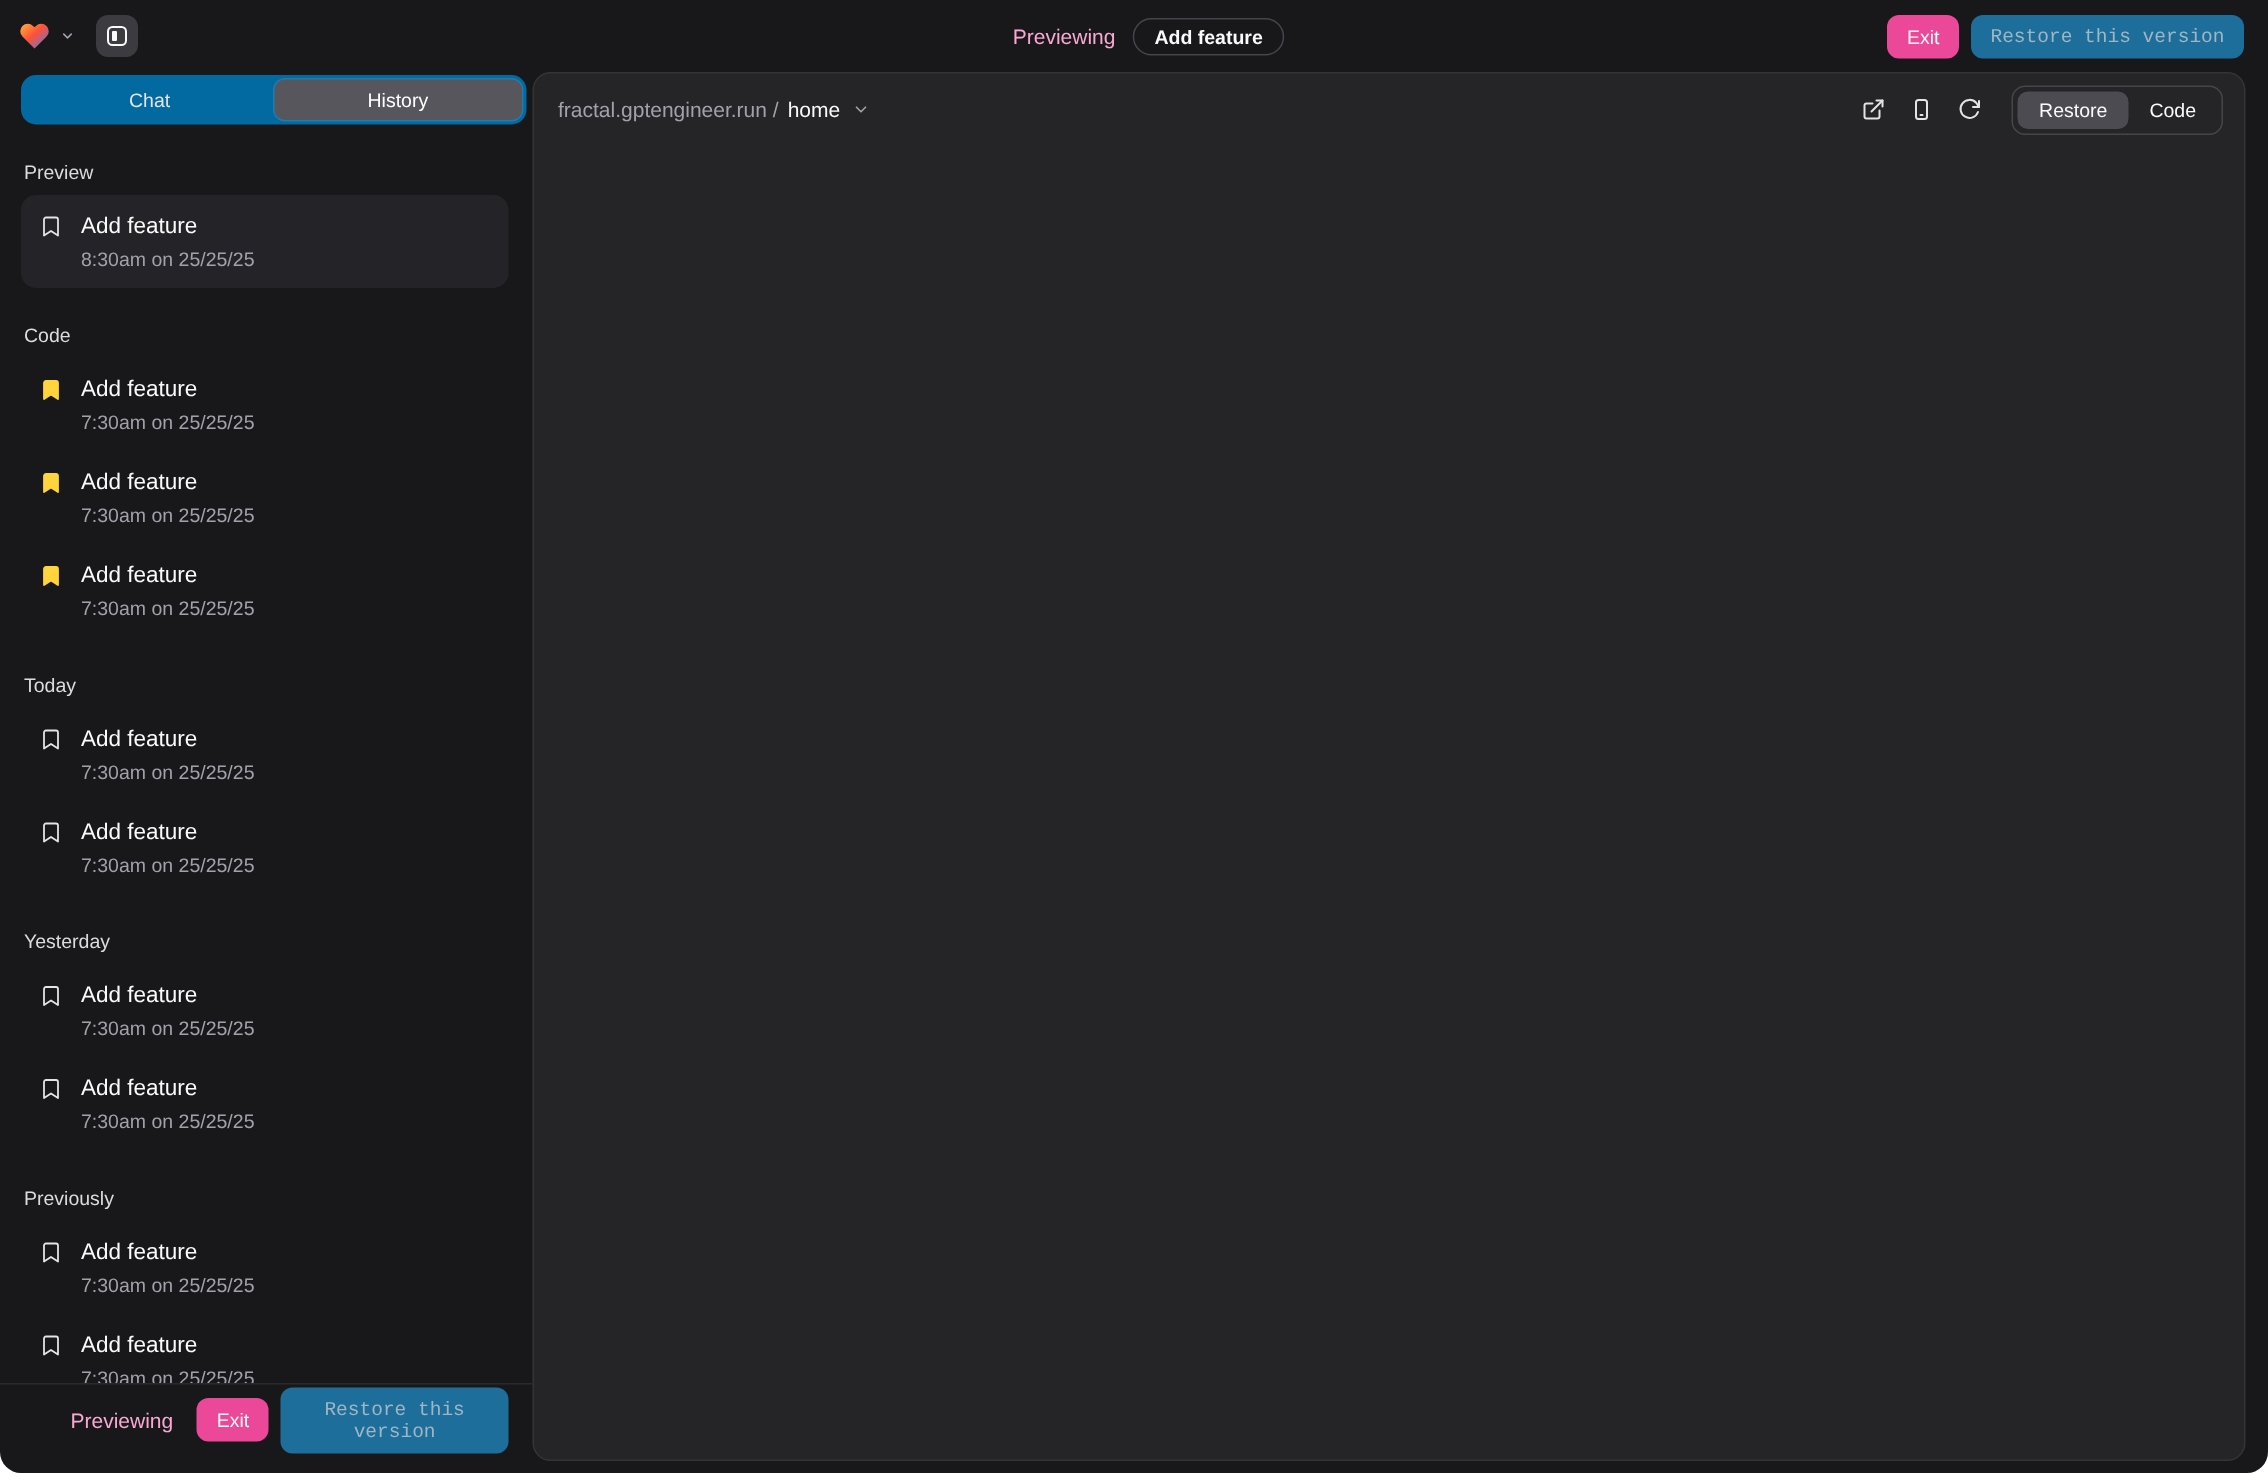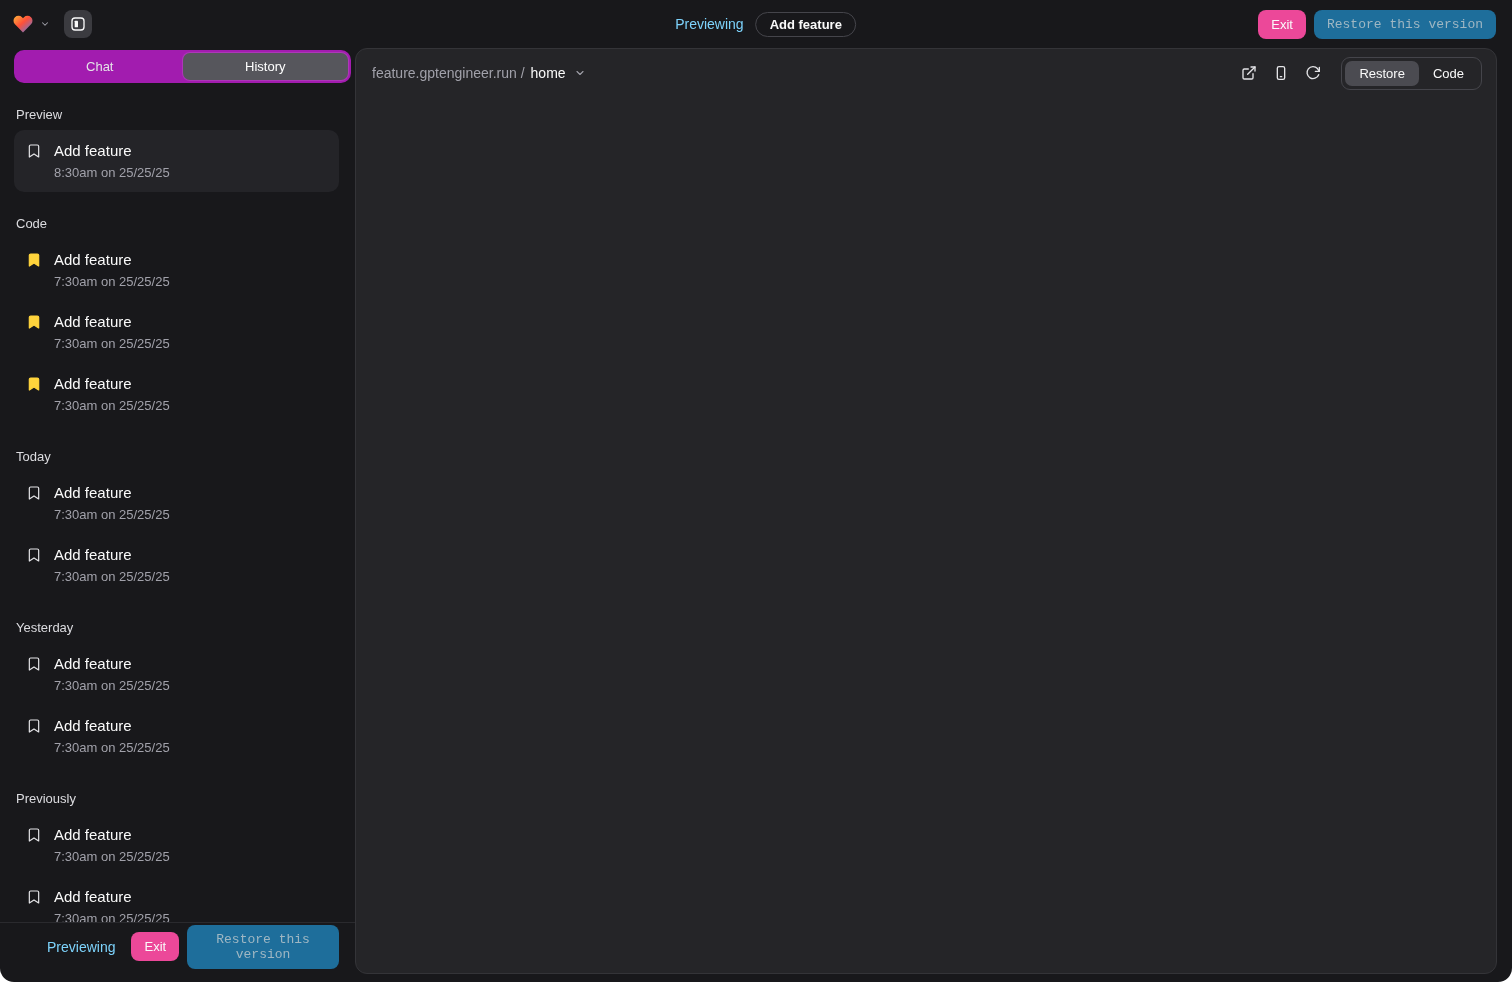--- a/index.html
+++ b/index.html
@@ -15,34 +15,34 @@
 
   
   .topbar { height:48px; flex:0 0 48px; display:flex; align-items:center; padding:0 16px 0 12px; position:relative; }
   .topbar-left { display:flex; align-items:center; gap:6px; }
   .logo-heart { width:22px; height:20px; display:block; }
   .logo-chevron { color:#a1a1aa; display:flex; }
   .panel-btn { width:28px; height:28px; margin-left:8px; border-radius:8px; background:#3b3b40; border:none;
     display:flex; align-items:center; justify-content:center; color:#fafafa; cursor:pointer; }
   .topbar-center { position:absolute; left:50%; top:0; height:48px; transform:translateX(-50%);
     display:flex; align-items:center; gap:12px; }
-  .previewing-text { color:#7dd3fc; font-size:14px;padding-left:19px; }
+  .previewing-text { color:#f9a8d4; font-size:14px;padding-left:19px; }
   .version-pill { border:1px solid #45454b; border-radius:999px; padding:4px 13px; font-size:13px;
     font-weight:600; color:#fafafa; background:transparent; cursor:pointer; }
   .topbar-right { margin-left:auto; display:flex; align-items:center; gap:8px; }
   .btn { border:none; border-radius:8px; font-size:13px; font-weight:500; cursor:pointer; padding:7px 13px; }
   .btn-dark { background:#ec4899; color:#fafafa; }
   .btn-blue { background:#1e6e9b; color:#9fb7c3;font-family:Liberation Mono, monospace; }
 
   
   .body-row { flex:1; display:flex; min-height:0; padding-bottom:8px; }
 
   
   .sidebar { width:355px; flex:0 0 355px; display:flex; flex-direction:column; min-height:0; }
-  .tabs { margin:2px 4px 0 14px; background:#a21caf; border-radius:10px; padding:3px; display:flex; }
+  .tabs { margin:2px 4px 0 14px; background:#0369a1; border-radius:10px; padding:3px; display:flex; }
   .tab { flex:1; text-align:center; font-size:13px; font-weight:500; color:#e4e4e7; padding:6px 0;
     border-radius:7px; background:transparent; border:none; cursor:pointer; }
   .tab.active { background:#56565c; color:#ffffff; box-shadow:0 0 0 1px rgba(255,255,255,.12); }
 
   .history-list { flex:1; overflow:hidden; padding:6px 16px 0 14px; }
   .section-title { font-size:13px; font-weight:500; color:#dcdce0; margin:24px 2px 8px; }
   .section-title:first-child { margin-top:18px; }
   .item { display:flex; align-items:flex-start; gap:12px; padding:10px 12px; border-radius:10px; cursor:pointer; }
   .item.highlighted { background:#242428; }
   .bm { flex:0 0 16px; display:flex; margin-top:3px; color:#e4e4e7; }
@@ -248,21 +248,21 @@
         <span class="previewing-text">Previewing</span>
         <span class="footer-spacer"></span>
         <button class="btn btn-dark">Exit</button>
         <button class="btn btn-blue">Restore this version</button>
       </div>
     </aside>
 
     <section class="preview-panel">
       <div class="preview-header">
         <div class="url-bar">
-          <span class="url-prefix">feature.gptengineer.run /</span>
+          <span class="url-prefix">fractal.gptengineer.run /</span>
           <span class="url-current">home</span>
           <span class="url-chevron">
             <svg width="12" height="12" viewBox="0 0 24 24" fill="none" stroke="currentColor" stroke-width="2.2" stroke-linecap="round" stroke-linejoin="round">
                 <polyline points="6 9 12 15 18 9"></polyline>
               </svg>
           </span>
         </div>
 
         <div class="header-right">
           <button class="icon-btn">

